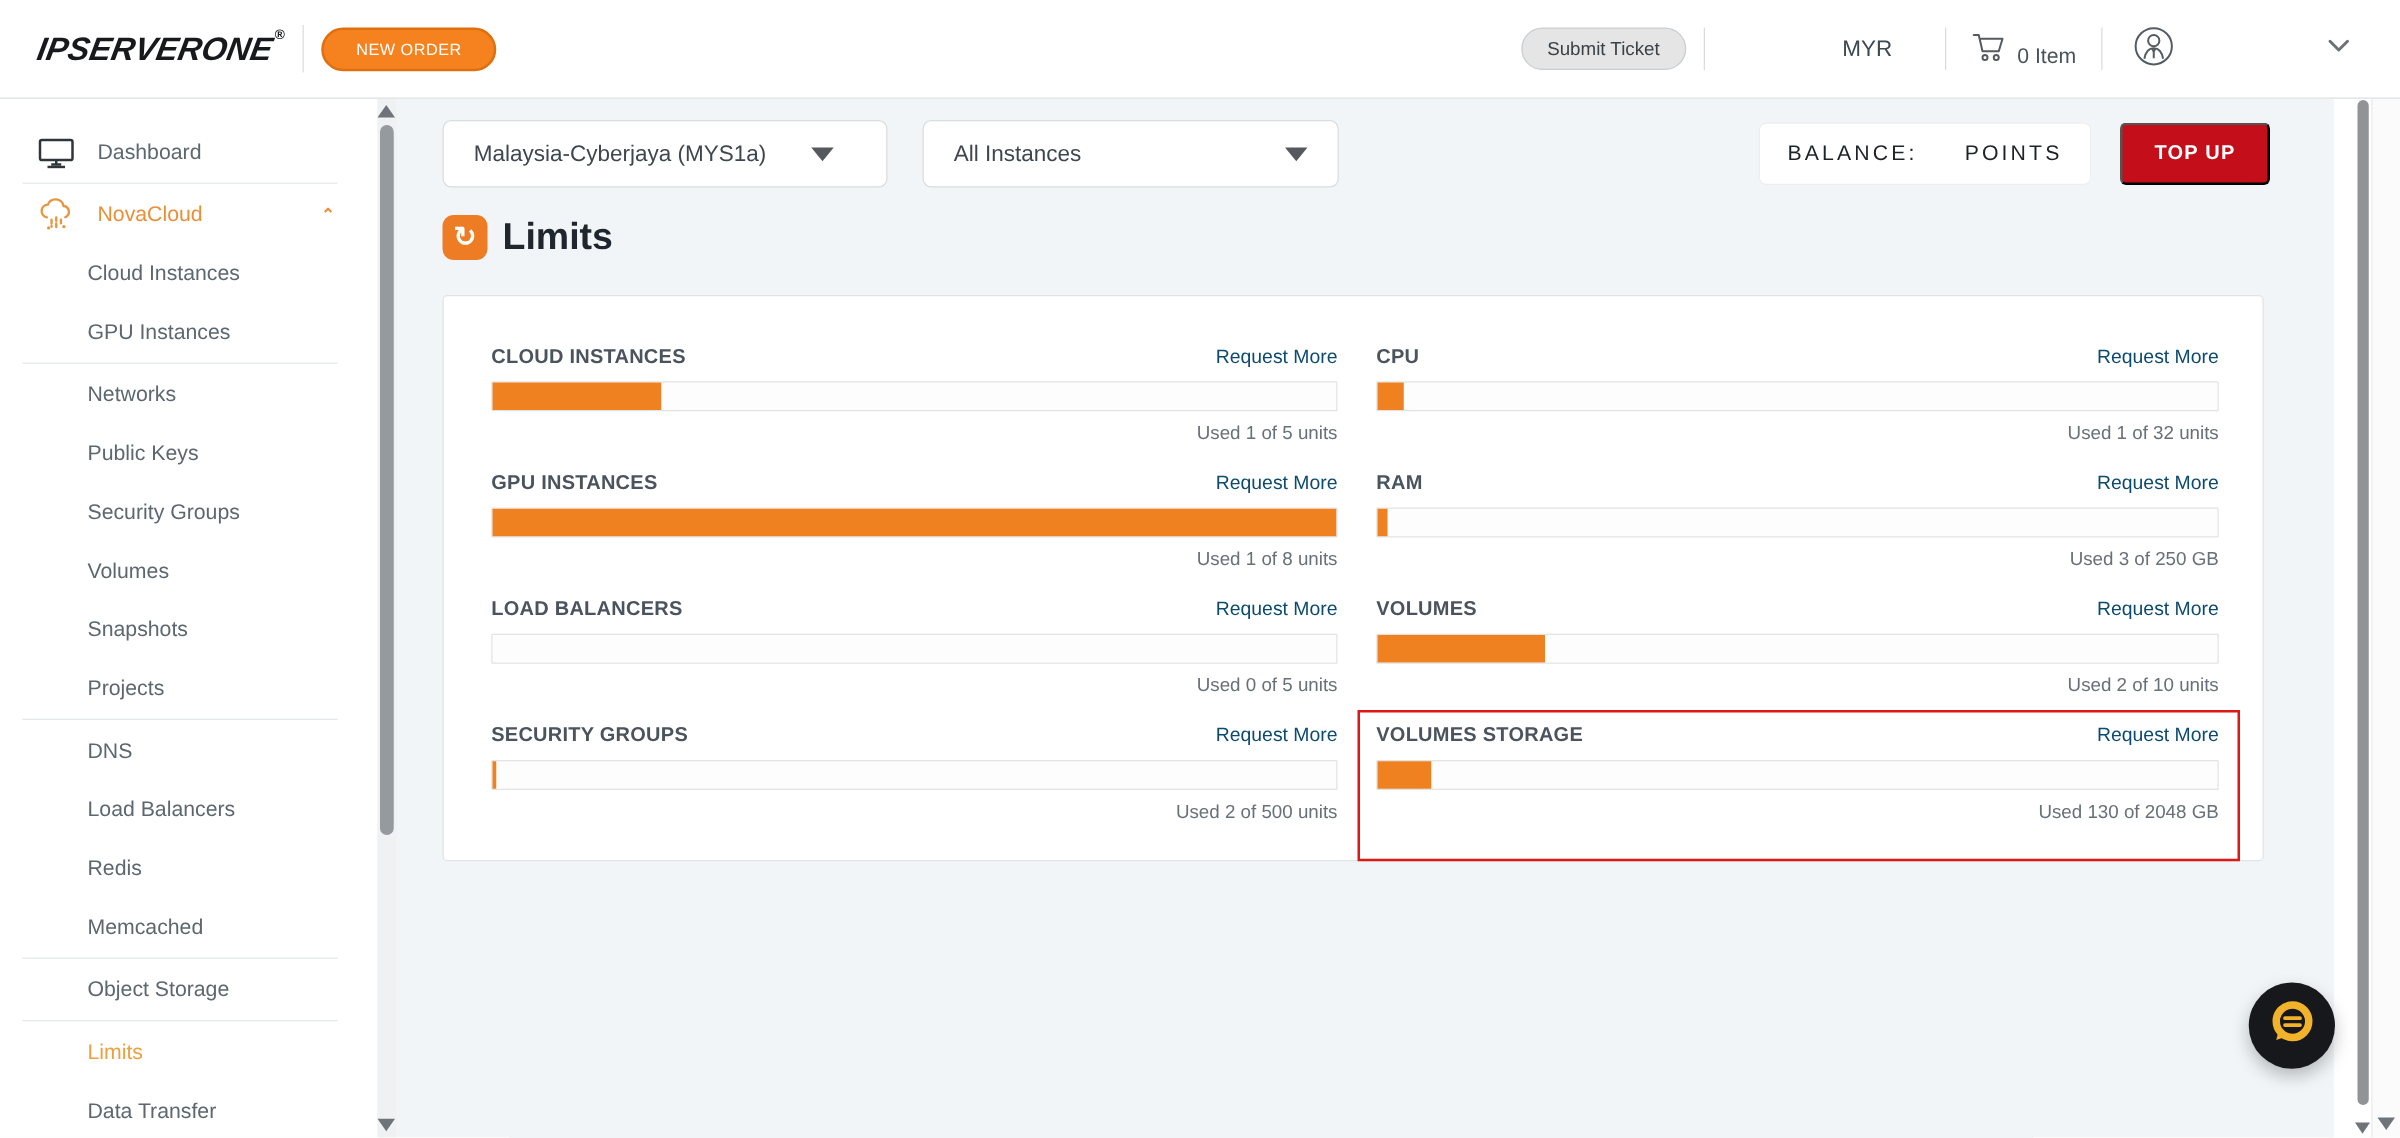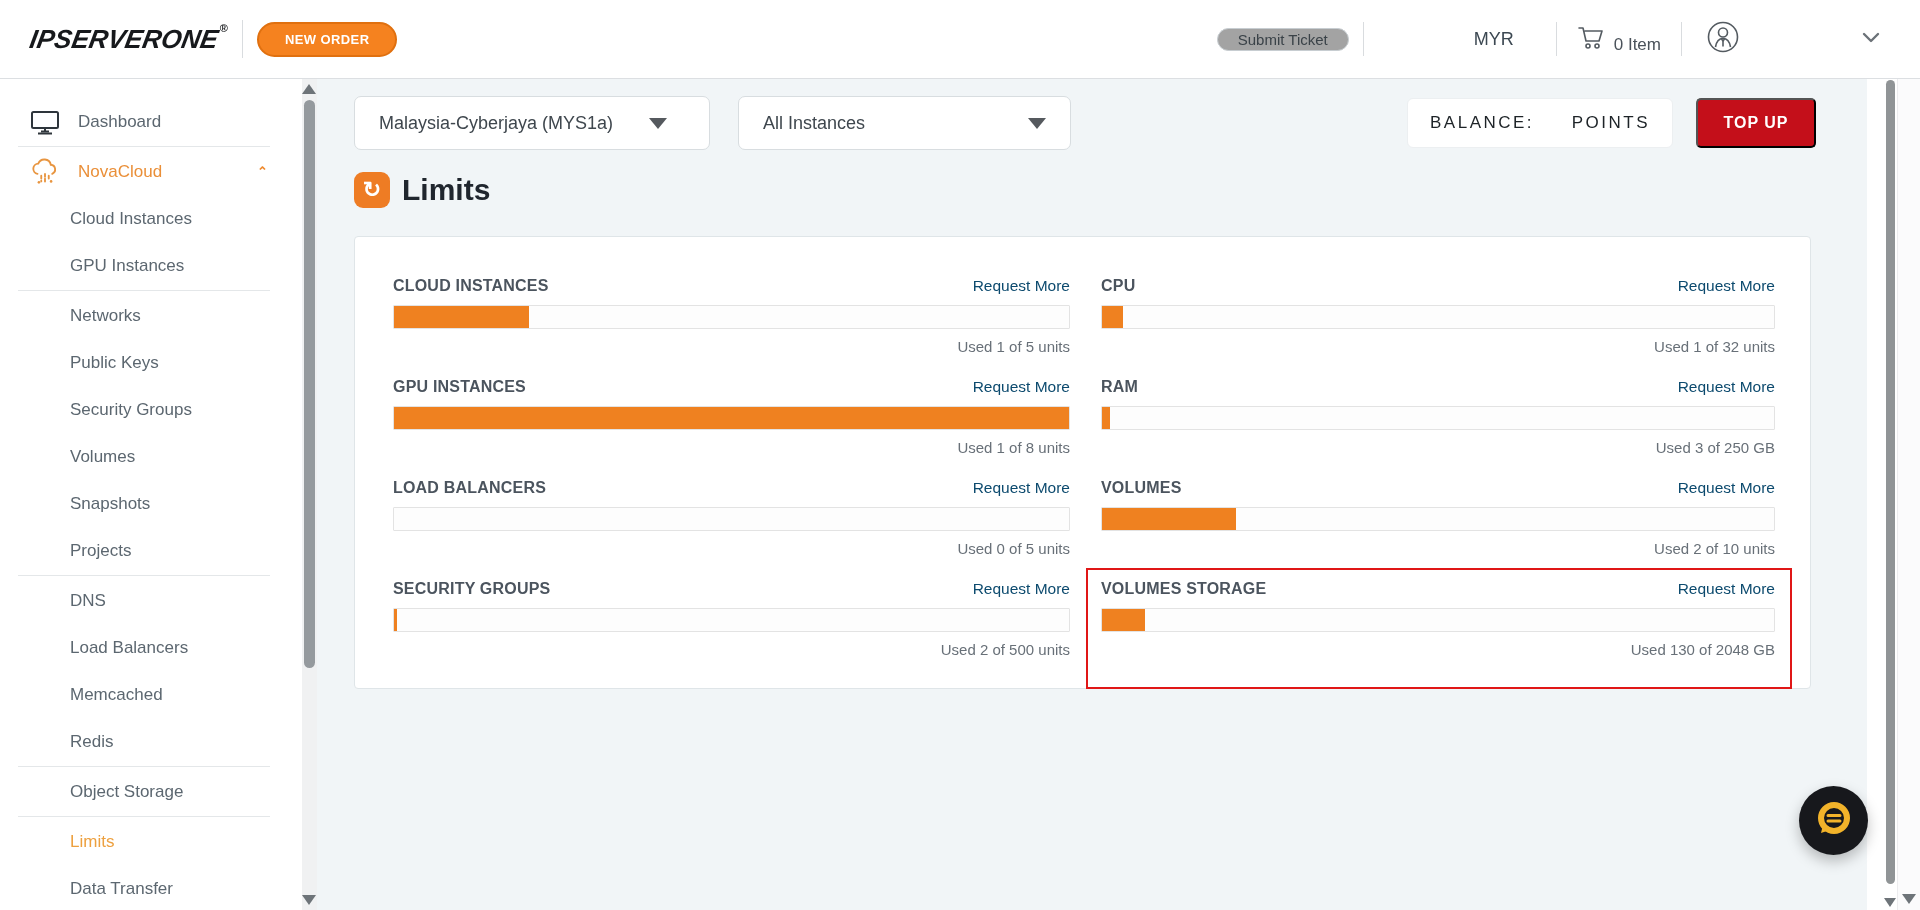--- a/index.html
+++ b/index.html
@@ -10,25 +10,25 @@
   
   .topbar { position:absolute; left:0; top:0; width:1920px; height:79px; background:#ffffff;
             border-bottom:1px solid #dcdfe2; display:flex; align-items:center; z-index:20; }
   .brand { margin-left:30px; display:flex; align-items:flex-start; cursor:pointer; }
   .brand-text { font-size:26px; font-weight:900; font-style:italic; letter-spacing:0px;
                 color:#17191c; transform:skewX(-10deg); white-space:nowrap; }
   .brand-reg { font-size:11px; font-weight:700; color:#17191c; margin-left:2px; margin-top:-2px; }
   .v-div { width:1px; height:38px; background:#d9dcdf; margin:0 14px; }
   .v-div.short { height:34px; }
   .new-order { height:35px; padding:0 26px; border-radius:18px; background:#f5821f;
-               border:2px solid #e0700f; color:#ffffff; font-size:13px; font-weight:700;
+               border:2px solid #e0700f; color:#ffffff; font-size:13px; font-weight:400;
                letter-spacing:.4px; display:flex; align-items:center; cursor:pointer; }
   .top-right { margin-left:auto; display:flex; align-items:center; }
-  .submit-ticket { height:23px; padding:0 20px; border:1px solid #c7cdd1; border-radius:17px;
-                   background:#a3a3a3; color:#3a4248; font-size:15px; display:flex; align-items:center; cursor:pointer; }
+  .submit-ticket { height:34px; padding:0 20px; border:1px solid #c7cdd1; border-radius:17px;
+                   background:#e5e5e5; color:#3a4248; font-size:15px; display:flex; align-items:center; cursor:pointer; }
   .currency { font-size:18px; color:#3c4852; margin-left:96px; margin-right:28px; cursor:pointer; }
   .cart-wrap { display:flex; align-items:center; margin:0 6px; cursor:pointer; }
   .cart-count { font-size:17px; color:#4a525a; margin-left:7px;margin-top:11px; }
   .avatar-wrap { margin:0 10px; cursor:pointer; display:flex; align-items:center; }
   .hdr-chevron { position:absolute; right:40px; top:30px; cursor:pointer; }
   .icon-line { stroke:#545b61; fill:none; stroke-width:1.6; }
 
   
   .sidebar { position:absolute; left:0; top:79px; width:302px; height:831px; background:#ffffff; z-index:10; }
   .side-nav { padding-top:19px; }
@@ -207,24 +207,24 @@
         <div class="side-divider">
           <div class="line"></div>
         </div>
         <div class="side-item sub">
           <span class="lbl">DNS</span>
         </div>
         <div class="side-item sub">
           <span class="lbl">Load Balancers</span>
         </div>
         <div class="side-item sub">
+          <span class="lbl">Redis</span>
+        </div>
+        <div class="side-item sub">
           <span class="lbl">Memcached</span>
-        </div>
-        <div class="side-item sub">
-          <span class="lbl">Redis</span>
         </div>
         <div class="side-divider">
           <div class="line"></div>
         </div>
         <div class="side-item sub">
           <span class="lbl">Object Storage</span>
         </div>
         <div class="side-divider">
           <div class="line"></div>
         </div>

